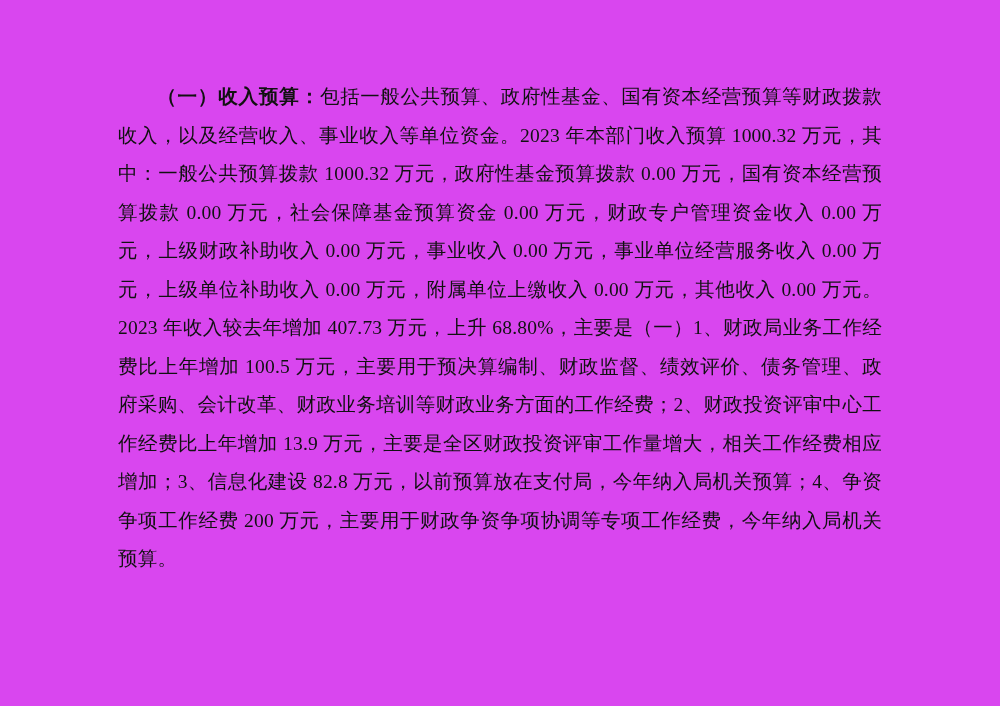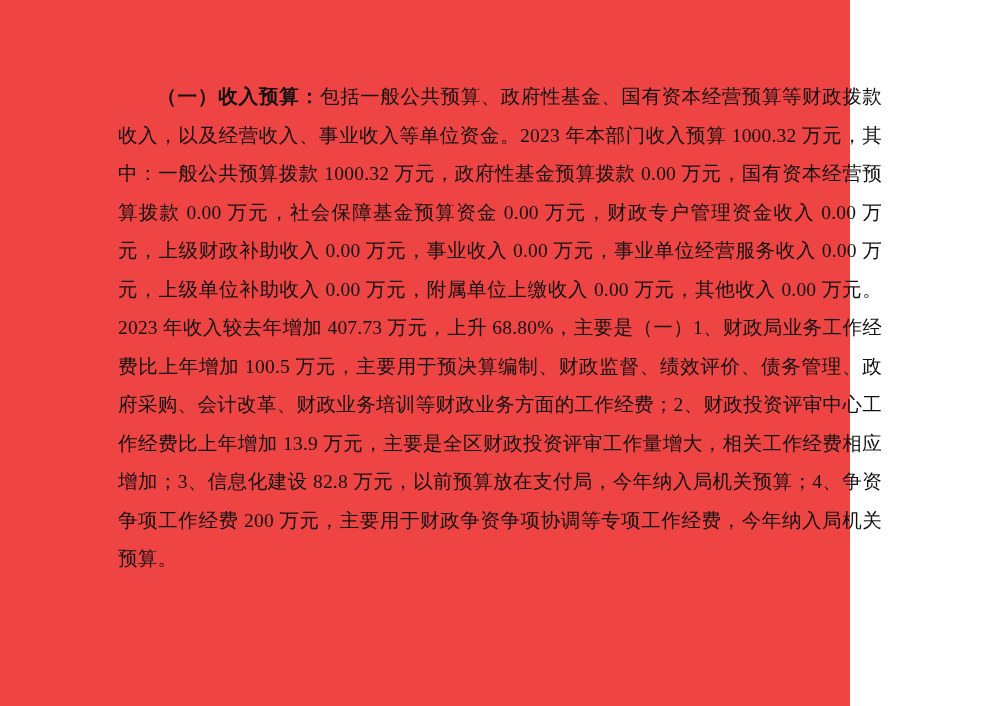--- a/index.html
+++ b/index.html
@@ -9,23 +9,23 @@
   }
   body {
     width: 1000px;
     height: 706px;
     overflow: hidden;
     font-family: "Liberation Serif", "DejaVu Serif", serif;
     color: #000000;
   }
   .page {
     position: relative;
-    width: 850px;
+    width: 1000px;
     height: 706px;
-    background: #ef4444;
+    background: #d946ef;
     box-sizing: border-box;
   }
   .content-block {
     position: absolute;
     left: 118px;
     top: 78px;
     width: 764px;
   }
   .doc-paragraph {
     margin: 0;

